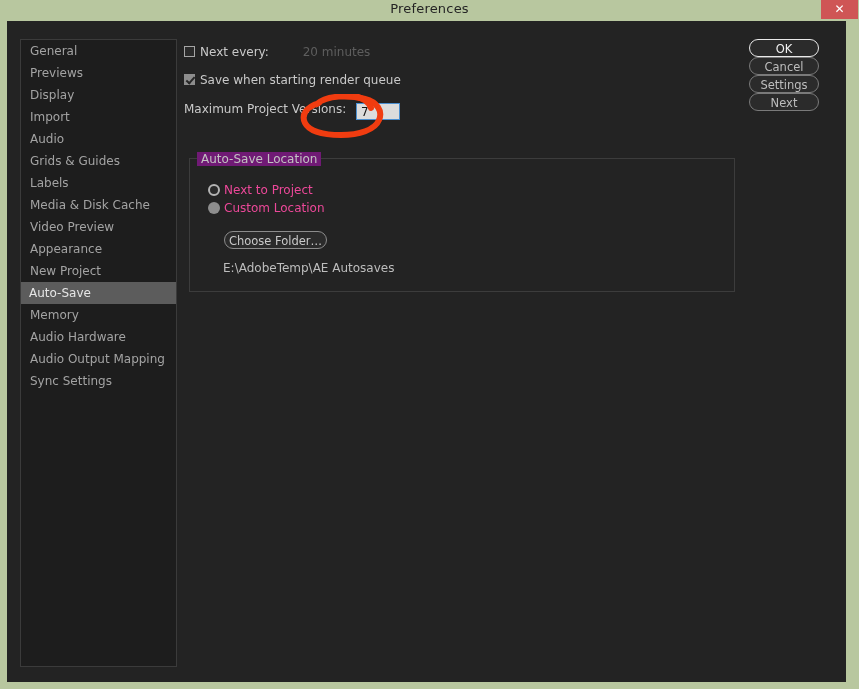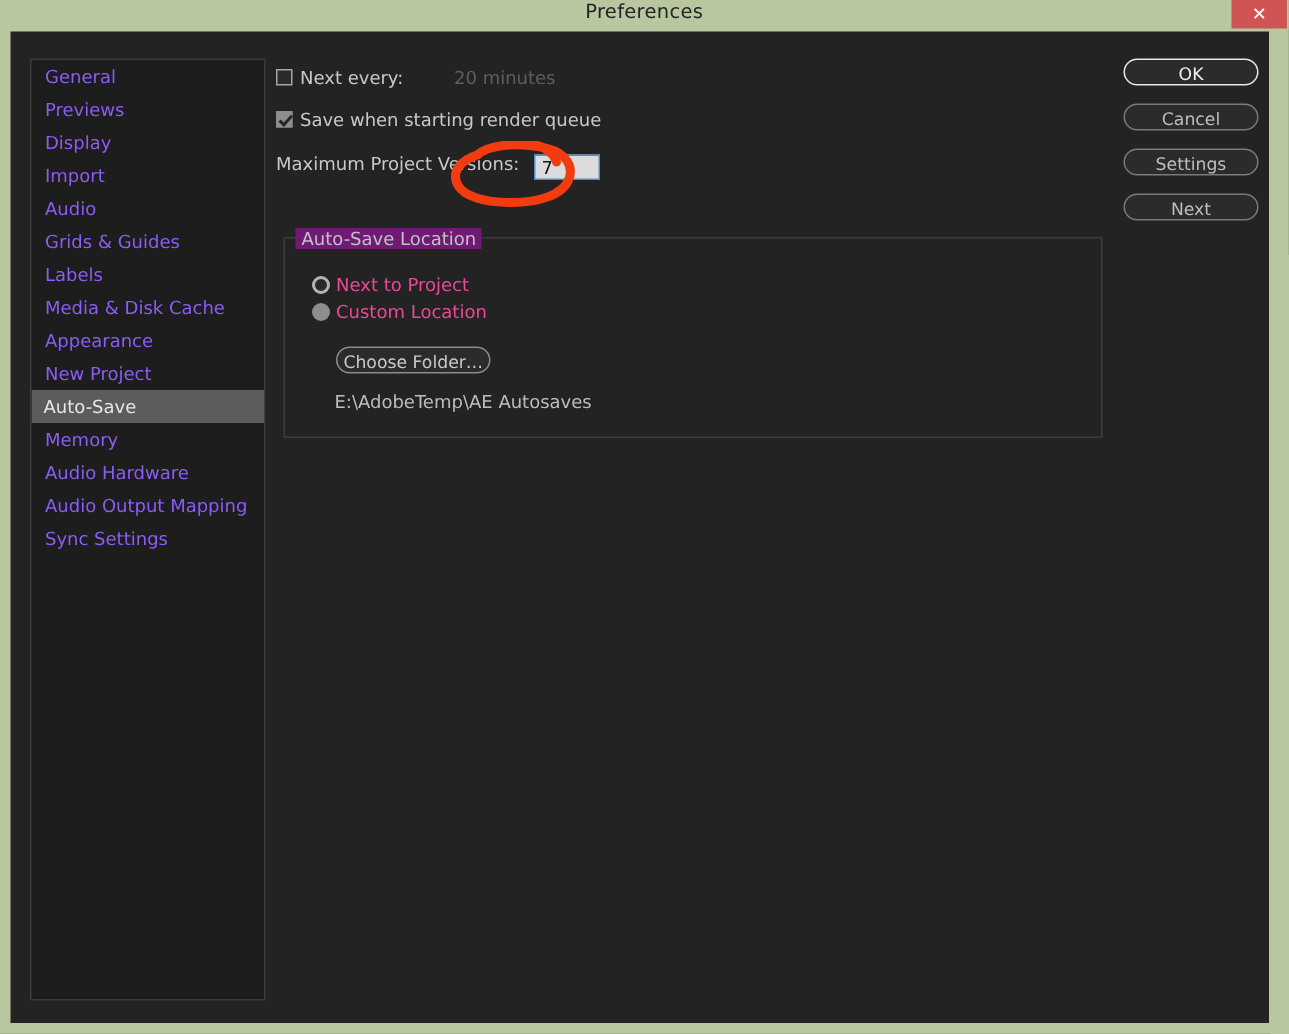--- a/index.html
+++ b/index.html
@@ -70,21 +70,21 @@
     height: 626px;
     background: #1d1d1d;
     border: 1px solid #3b3b3b;
     overflow: hidden;
   }
   .sidebar-item {
     height: 22px;
     line-height: 22px;
     padding-left: 9px;
     font-size: 12px;
-    color: #8b5cf6;
+    color: #a3a3a3;
     white-space: nowrap;
     cursor: default;
   }
   .sidebar-item.selected {
     background: #5c5c5c;
     color: #e6e6e6;
     padding-left: 8px;
   }
 
   
@@ -216,31 +216,30 @@
     white-space: nowrap;
   }
 
   
   #button-column {
     position: absolute;
     left: 742px; top: 18px;
     width: 90px;
   }
   .dlg-button {
-    width: 90px;
+    width: 70px;
     height: 18px;
     line-height: 18px;
     text-align: center;
     border-radius: 9px;
     font-size: 11.5px;
     background: #2b2b2b;
     color: #bdbdbd;
     border: 1px solid #7a7a7a;
     box-sizing: border-box;
-    margin-bottom: 12px;
     cursor: pointer;
   }
   .dlg-button.primary {
     border: 1px solid #e9e9e9;
     color: #f0f0f0;
   }
 
   
   #annotation {
     position: absolute;
@@ -265,20 +264,21 @@
 
     <div id="sidebar">
         <div class="sidebar-item">General</div>
         <div class="sidebar-item">Previews</div>
         <div class="sidebar-item">Display</div>
         <div class="sidebar-item">Import</div>
         <div class="sidebar-item">Audio</div>
         <div class="sidebar-item">Grids &amp; Guides</div>
         <div class="sidebar-item">Labels</div>
         <div class="sidebar-item">Media &amp; Disk Cache</div>
+        <div class="sidebar-item">Video Preview</div>
         <div class="sidebar-item">Appearance</div>
         <div class="sidebar-item">New Project</div>
         <div class="sidebar-item selected">Auto-Save</div>
         <div class="sidebar-item">Memory</div>
         <div class="sidebar-item">Audio Hardware</div>
         <div class="sidebar-item">Audio Output Mapping</div>
         <div class="sidebar-item">Sync Settings</div>
       </div>
 
     <div id="main-panel">

